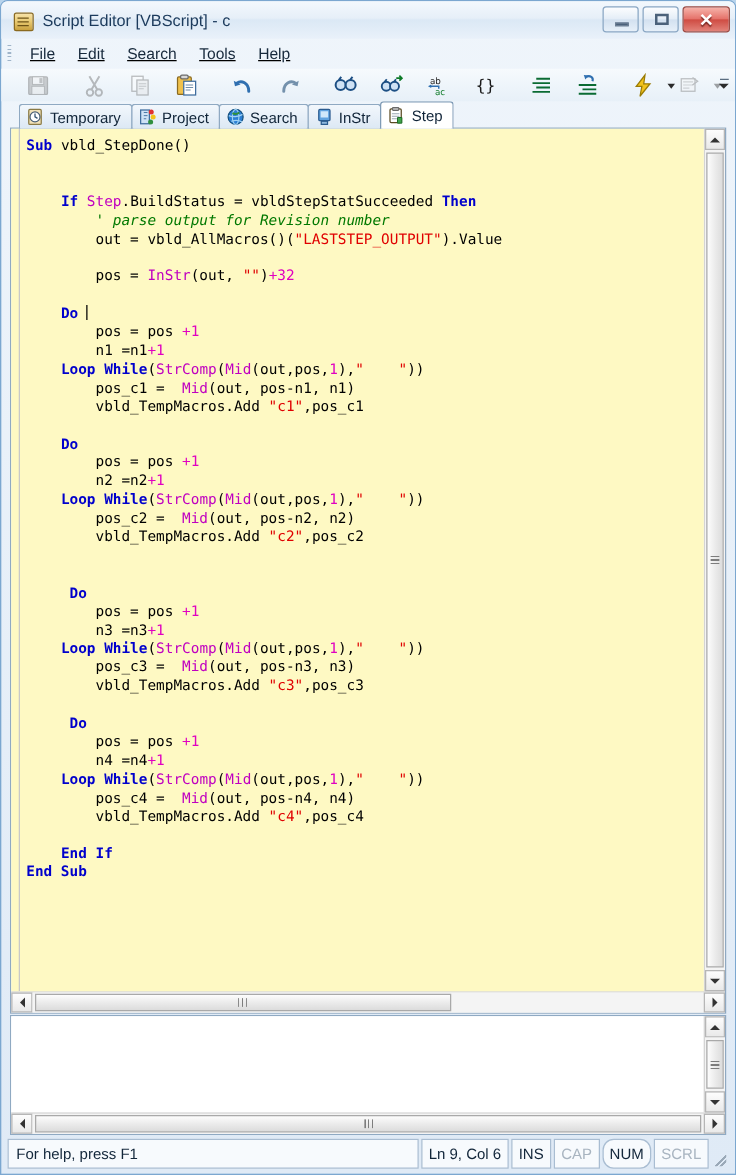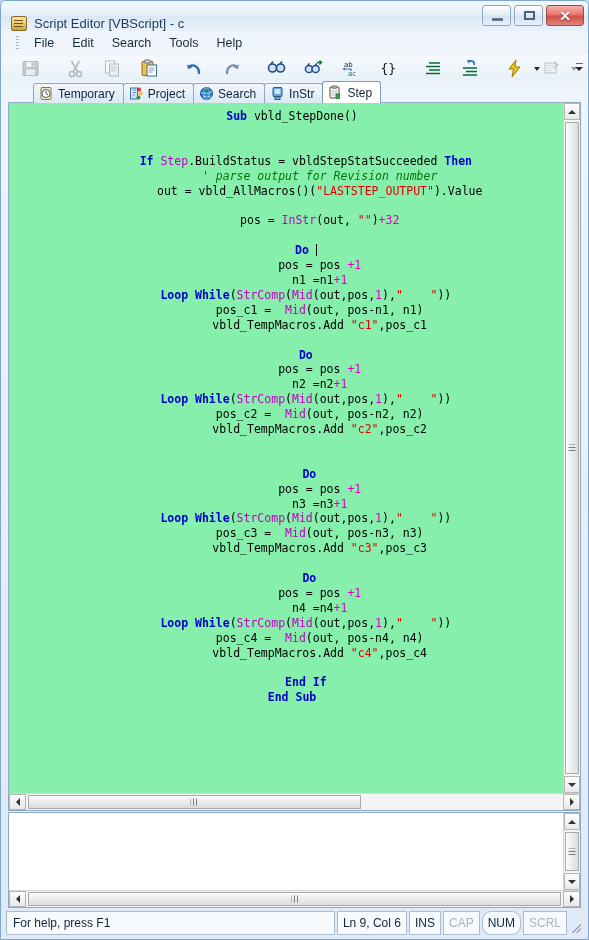--- a/index.html
+++ b/index.html
@@ -15,21 +15,21 @@
     border:1px solid #7ba7d0;
     border-radius:6px 6px 0 0;
     box-sizing:border-box;
     display:flex;flex-direction:column;
   }
   
   .titlebar{
     height:30px;flex:0 0 30px;position:relative;
     background:linear-gradient(to bottom,#f3f8fd 0%,#e6eff8 45%,#dbe8f5 50%,#e9f1fa 100%);
     border-radius:5px 5px 0 0;
-    display:flex;align-items:flex-end;
+    display:flex;align-items:center;
   }
   .title-icon{
     width:17px;height:17px;margin-left:9px;margin-right:7px;
     position:relative;flex:0 0 17px;
   }
   .scroll-glyph{
     position:absolute;left:1px;top:2px;width:14px;height:13px;
     background:linear-gradient(to bottom,#f6e2a8 0%,#e8c970 50%,#c9a13f 100%);
     border:1px solid #8a6a20;border-radius:2px;
   }
@@ -50,21 +50,22 @@
     width:38px;
     border-color:#9c4b44;
     background:linear-gradient(to bottom,#f6b3aa 0%,#e5726a 48%,#cf4c43 52%,#e2837a 100%);
   }
   .glyph-min{position:absolute;left:9px;top:12px;width:11px;height:3px;background:#4b617a;border:1px solid #6c7f95;box-sizing:border-box;}
   .glyph-max{position:absolute;left:9px;top:5px;width:11px;height:9px;border:2px solid #4b617a;box-sizing:border-box;}
   .glyph-close{position:absolute;left:0;right:0;top:2px;text-align:center;color:#fff;font-size:14px;font-weight:bold;font-family:"Liberation Sans",sans-serif;text-shadow:0 1px 1px #7a2a24;}
   
   .menubar{
     height:24px;flex:0 0 24px;display:flex;align-items:center;
-    padding-left:15px;
+    padding-left:5px;
+    text-decoration:underline;
   }
   .grip{width:3px;height:14px;margin-right:6px;
     background:repeating-linear-gradient(to bottom,#9fb4c9 0 1px,transparent 1px 3px);}
   .menuitem{
     padding:3px 9px;font-size:12.5px;color:#17293c;cursor:default;
   }
   
   .toolbar{
     height:26px;flex:0 0 26px;display:flex;align-items:center;
     padding-left:5px;position:relative;
@@ -86,21 +87,21 @@
     border-top:4px solid #2b2b2b;
   }
   .tb-overflow{
     position:absolute;right:3px;top:3px;width:11px;height:20px;
   }
   .tb-overflow:before{content:"";position:absolute;left:2px;top:5px;width:7px;height:1px;background:#5a6d80;}
   .tb-overflow:after{content:"";position:absolute;left:1px;top:9px;border-left:4px solid transparent;border-right:4px solid transparent;border-top:4px solid #2b2b2b;}
   
   .tabbar{
     height:22px;flex:0 0 22px;display:flex;align-items:flex-end;
-    position:relative;z-index:3;margin-left:32px;
+    padding-left:14px;position:relative;z-index:3;
   }
   .tab{
     display:flex;align-items:center;height:20px;
     padding:0 8px 0 5px;margin-right:-1px;
     border:1px solid #8fa9c2;border-bottom:none;
     border-radius:3px 3px 0 0;
     background:linear-gradient(to bottom,#f2f7fc 0%,#dce8f4 100%);
     font-size:12px;color:#102438;box-sizing:border-box;
   }
   .tab.active{
@@ -112,21 +113,21 @@
   
   .editor-outer{
     flex:1 1 auto;margin:0 7px 0 7px;
     border:1px solid #8fa9c2;background:#fff;
     display:flex;flex-direction:column;min-height:0;
     position:relative;top:-1px;
   }
   .editor-body{flex:1 1 auto;display:flex;min-height:0;}
   .code-pane{
     flex:1 1 auto;overflow:hidden;position:relative;
-    background:#86efac;padding:6px 0 0 6px;text-align:center;
+    background:#fef9c3;padding:6px 0 0 6px;
   }
   .gutter-line{
     position:absolute;left:6px;top:0;bottom:0;width:1px;background:#c8c8c8;
   }
   pre.code{
     margin:0;padding:0 0 0 6px;
     font-family:"DejaVu Sans Mono","Liberation Mono",monospace;
     font-size:11.5px;line-height:14.9px;
     white-space:pre;color:#000;
   }

